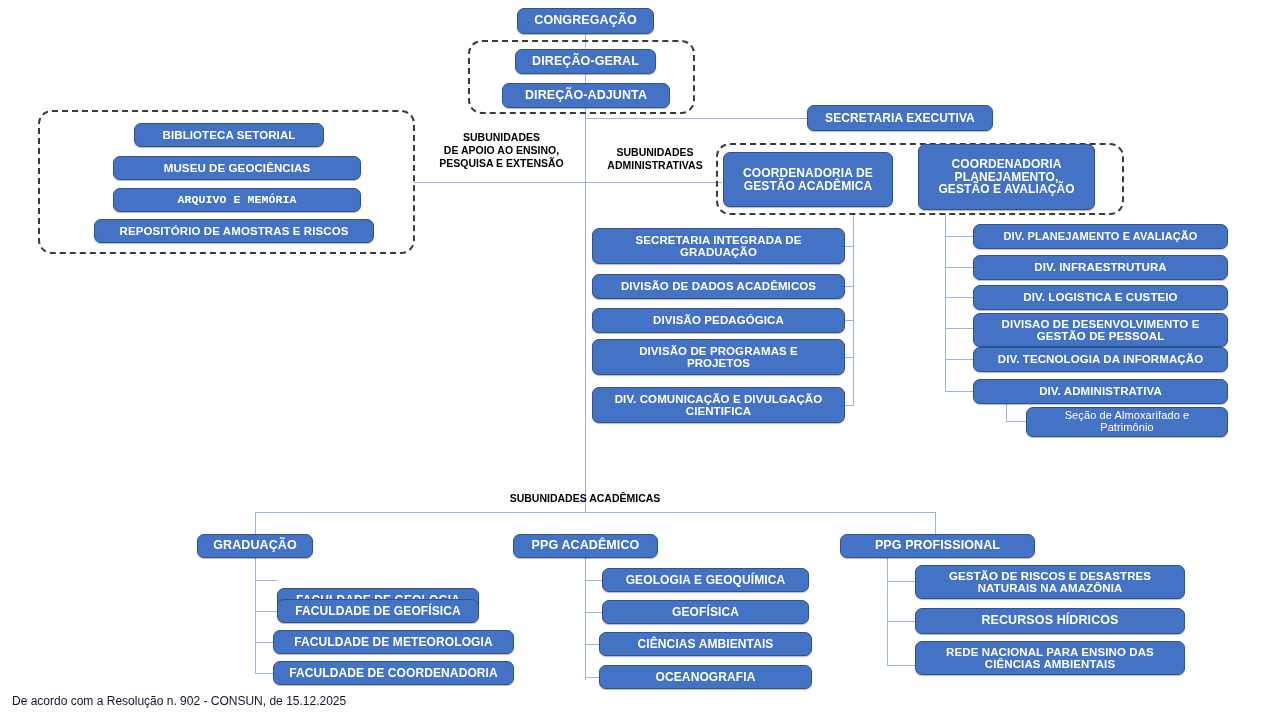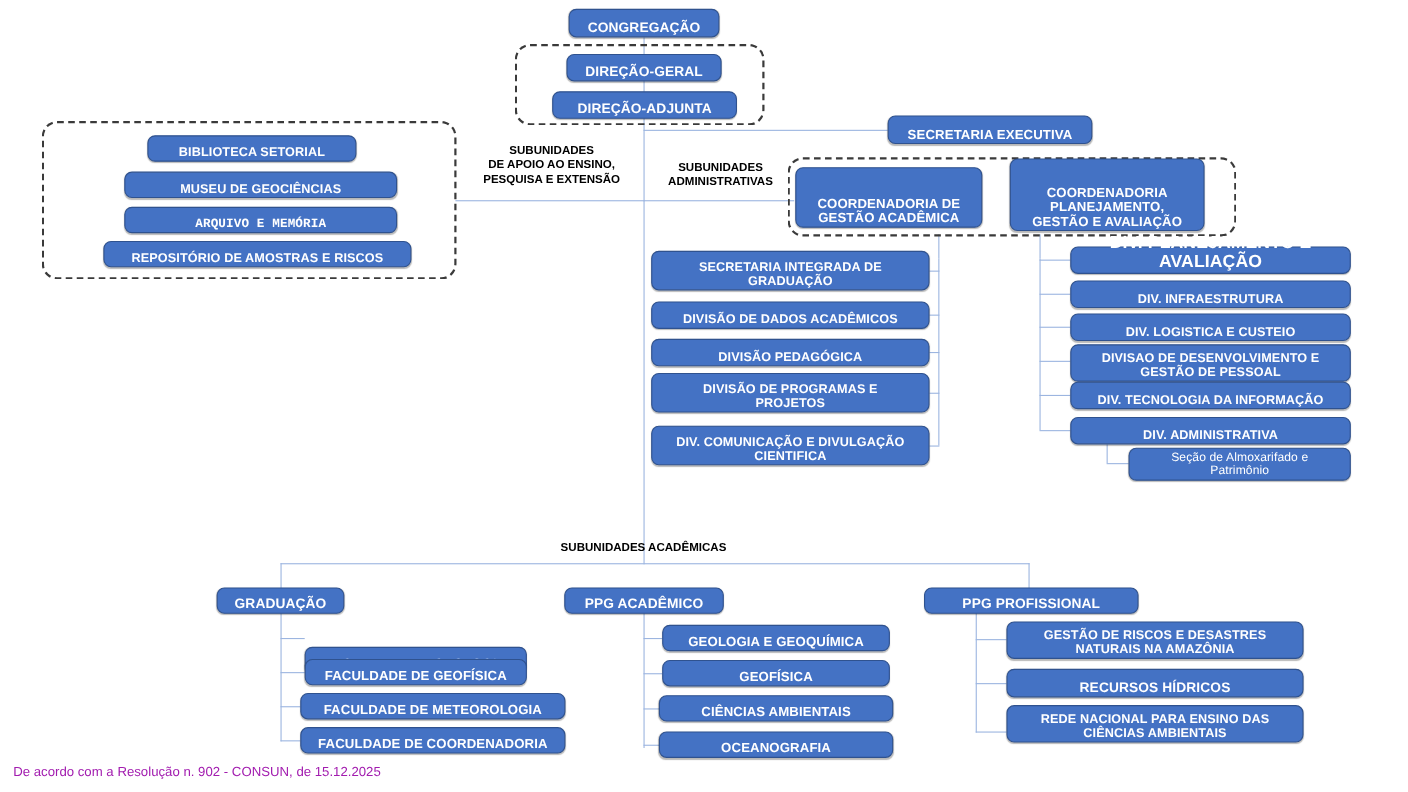--- a/index.html
+++ b/index.html
@@ -11,31 +11,31 @@
   .lnv{width:1px;}
   .lnh{height:1px;}
 
   
   .dash{position:absolute;border:2px dashed #3A3A3A;border-radius:14px;box-sizing:border-box;}
 
   
   .box{position:absolute;box-sizing:border-box;
        background:#4472C4;border:1px solid #2F528F;border-radius:7px;
        color:#ffffff;font-weight:bold;
-       display:flex;align-items:flex-end;justify-content:center;
+       display:flex;align-items:center;justify-content:center;
        text-align:center;line-height:1.08;
        letter-spacing:.1px;
        box-shadow:0 1px 1px rgba(0,0,0,.28);
        padding:1px 5px;}
   .box span{display:block;width:100%;}
 
   
   .cap{position:absolute;color:#000;font-weight:bold;text-align:center;line-height:1.22;}
 
-  .footnote{position:absolute;color:#a21caf;font-weight:normal;}
+  .footnote{position:absolute;color:#0f172a;font-weight:normal;}
 </style>
 </head>
 <body>
 
 <div id="root">
 
   <div class="ln lnv" style="left:585px;top:34px;height:479px;"></div>
 
   <div class="ln lnh" style="left:585px;top:118px;width:222px;"></div>
 
@@ -158,21 +158,21 @@
       <span style="display:block">PROJETOS</span>
     </span>
   </div>
   <div class="box" style="left:592px;top:387px;width:253px;height:36px;font-size:11.5px;">
     <span>
       <span style="display:block">DIV. COMUNICAÇÃO E DIVULGAÇÃO</span>
       <span style="display:block">CIENTIFICA</span>
     </span>
   </div>
 
-  <div class="box" style="left:973px;top:224px;width:255px;height:25px;font-size:16px;">
+  <div class="box" style="left:973px;top:224px;width:255px;height:25px;font-size:11px;">
     <span>DIV. PLANEJAMENTO E AVALIAÇÃO</span>
   </div>
   <div class="box" style="left:973px;top:255px;width:255px;height:25px;font-size:11.5px;">
     <span>DIV. INFRAESTRUTURA</span>
   </div>
   <div class="box" style="left:973px;top:285px;width:255px;height:25px;font-size:11.5px;">
     <span>DIV. LOGISTICA E CUSTEIO</span>
   </div>
   <div class="box" style="left:973px;top:313px;width:255px;height:34px;font-size:11.5px;">
     <span>

